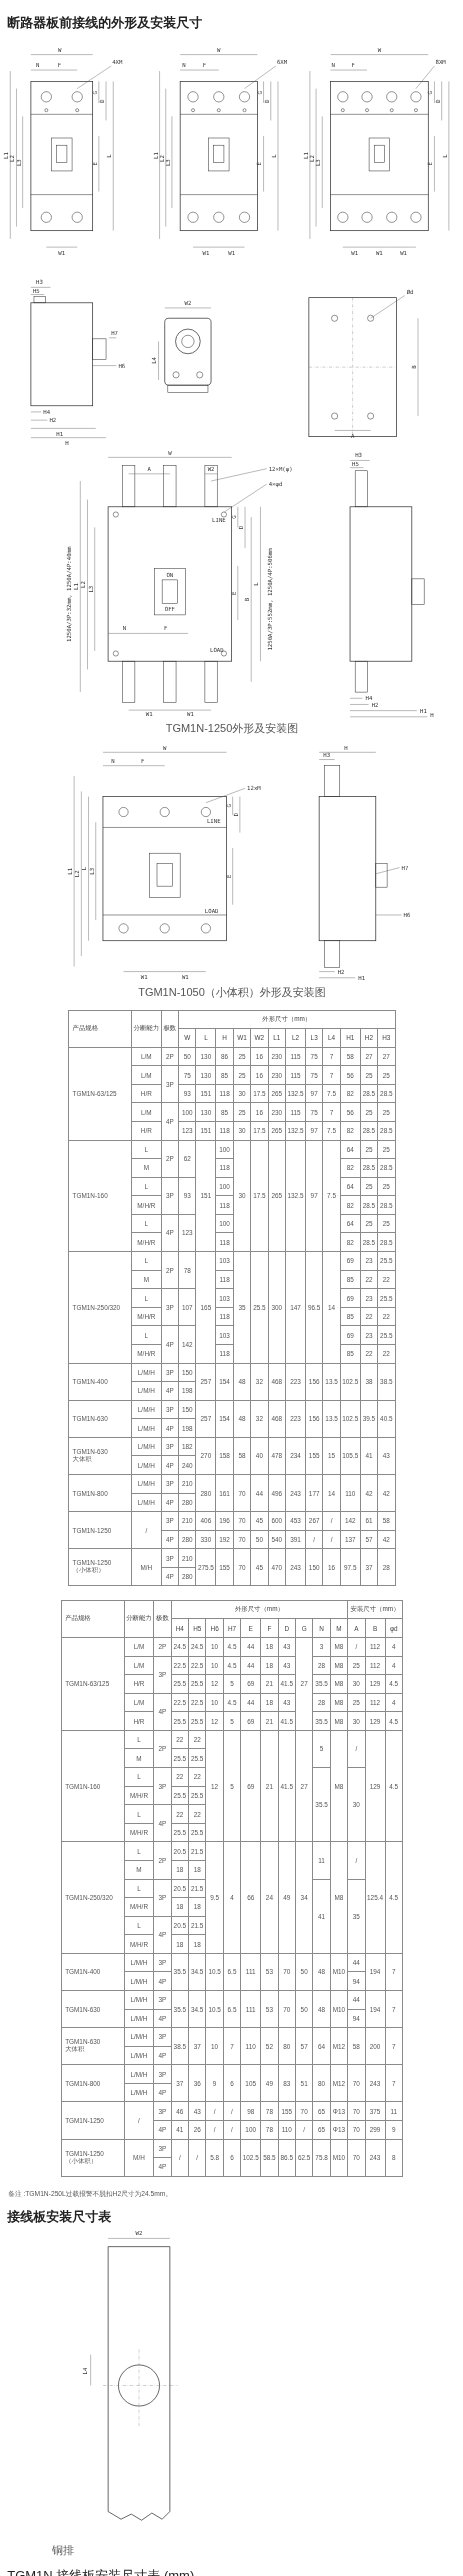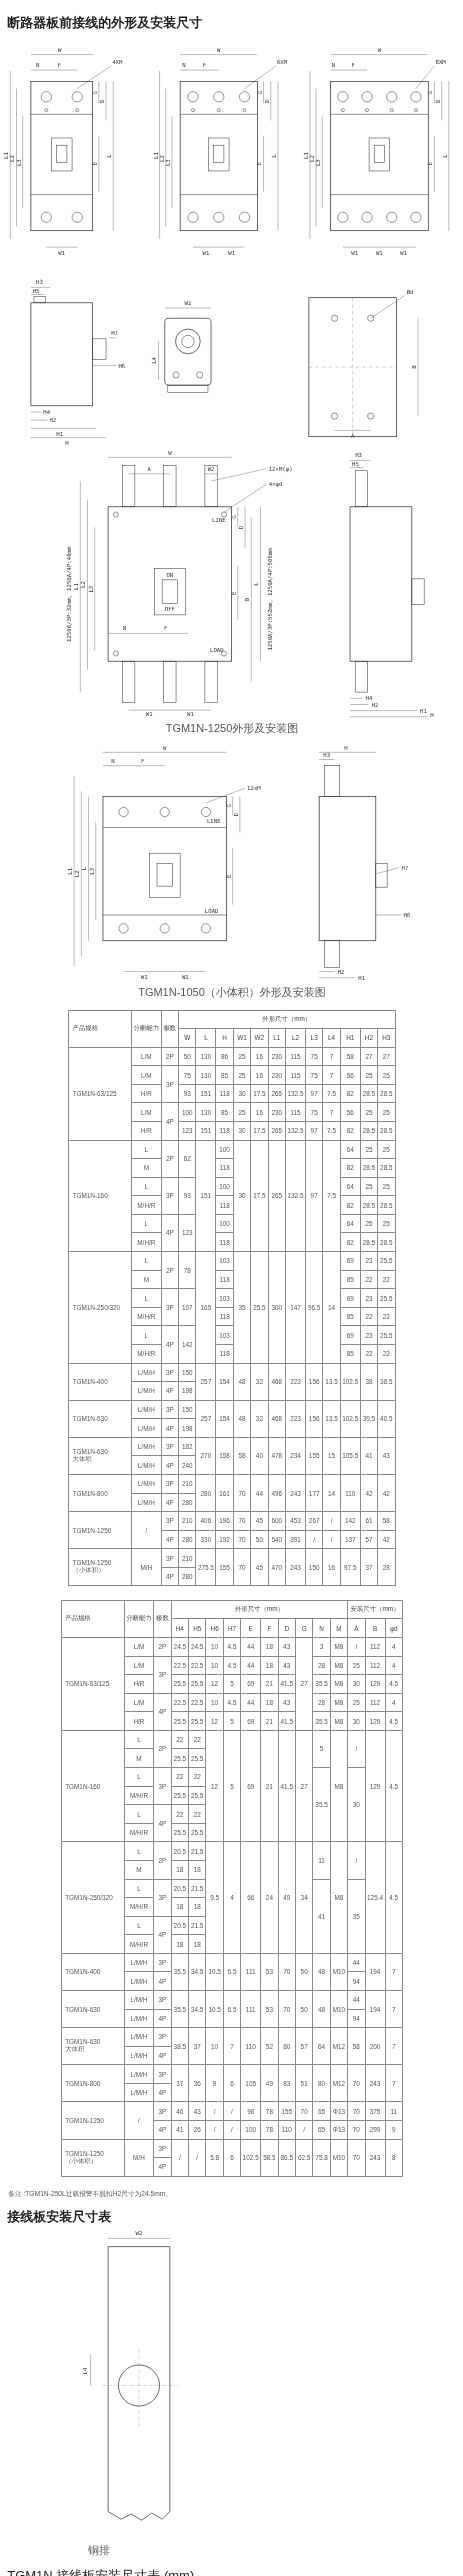--- a/index.html
+++ b/index.html
@@ -1,21 +1,21 @@
 <!DOCTYPE html>
 <html style="font-size:8.2px"><head>
 <meta charset="utf-8">
 <style>
   html,body{margin:0;padding:0;background:#fff;color:#3a3a3a;
     font-family:"Liberation Sans",sans-serif;}
   .page{width:464px;margin:0 auto;padding:5.2px 0 31px 0;}
   .sec-title{font-size:13px;font-weight:bold;color:#222;margin:9.3px 0 4.1px 7.2px;}
   .fig{margin:3.1px 0;}
   .fig-caption{font-size:11px;color:#555;margin:2.1px 0 9.3px 0;text-align:center;}
-  .fig-caption.left{text-align:left;margin-left:88px;}
+  .fig-caption.left{text-align:left;margin-left:52px;}
   .note{font-size:6.7px;color:#555;margin:7.2px 0 4.1px 8.2px;}
   table{border-collapse:collapse;margin:5.2px auto 13.4px auto;font-size:6.4px;color:#555;}
   th,td{border:0.5px solid #8a8a8a;padding:2.1px 1.5px;text-align:center;white-space:pre-line;
     min-width:13.4px;height:13.4px;}
   th{font-weight:normal;color:#444;}
   .mdl{min-width:57px;text-align:left;padding-left:3.1px;}
   svg{display:block;}
   svg text{font-family:"DejaVu Sans Mono",monospace;font-size:11px;fill:#333;}
   .ol{stroke:#2b2b2b;fill:none;stroke-width:1.4;}
   .th2{stroke:#2b2b2b;fill:none;stroke-width:1;}

